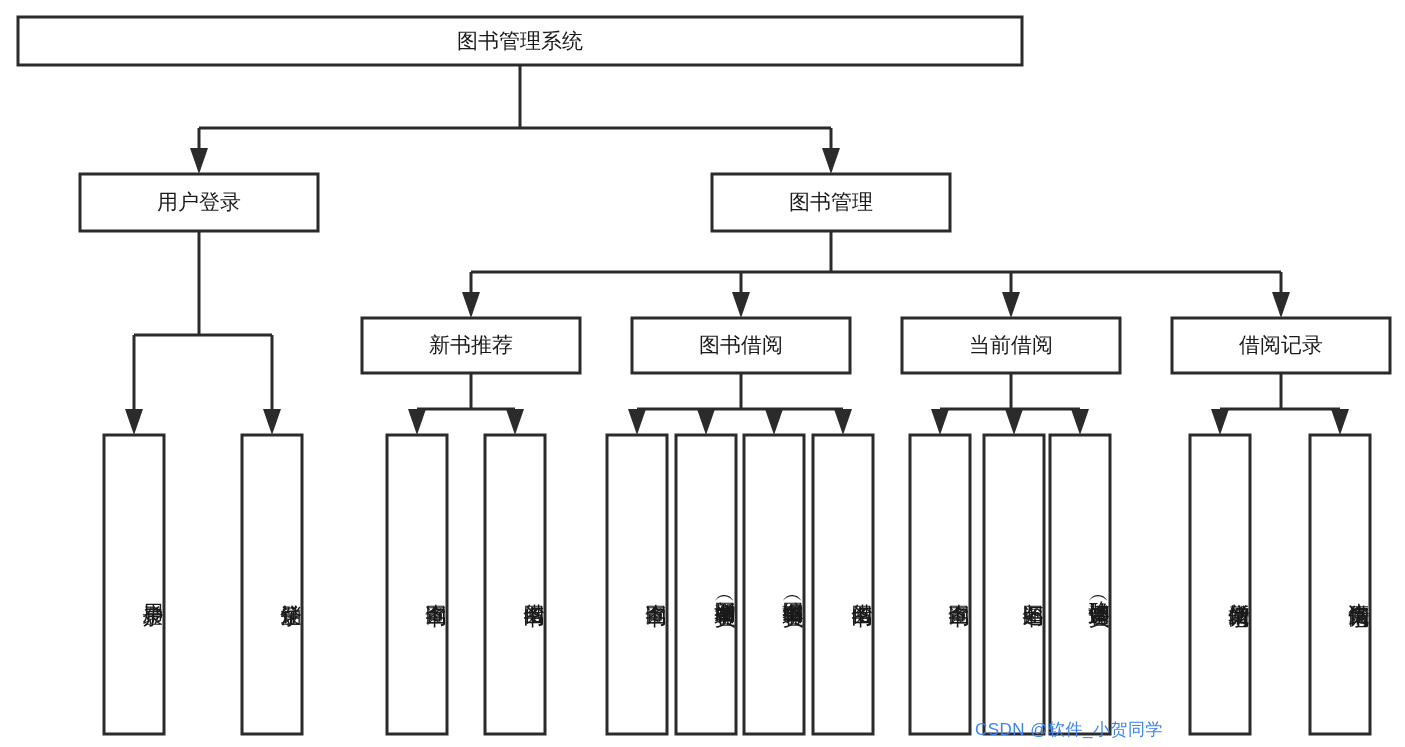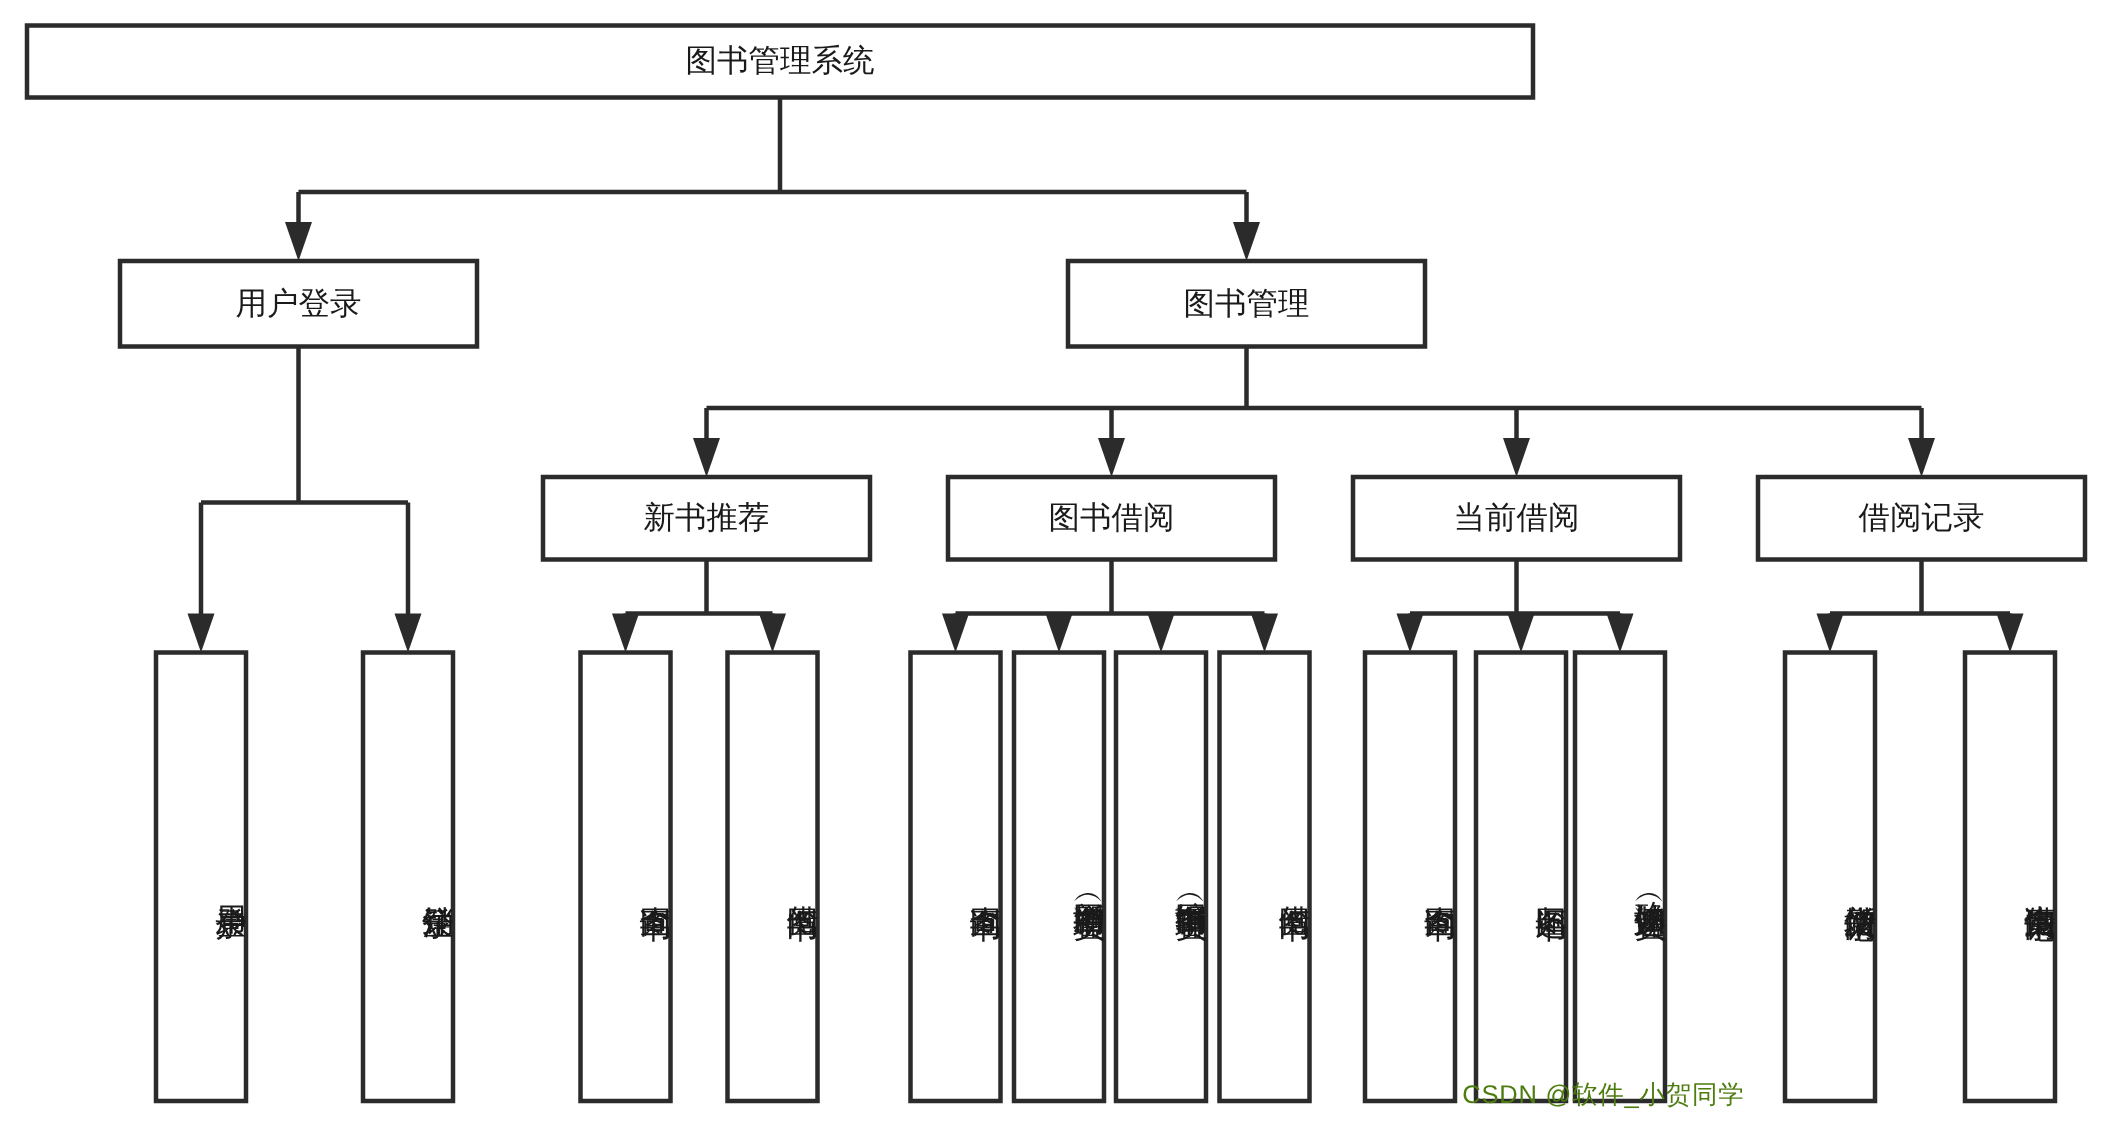--- a/index.html
+++ b/index.html
@@ -62,21 +62,21 @@
     justify-content: center;
     white-space: nowrap;
     pointer-events: none;
   }
   .watermark {
     position: absolute;
     right: 8px;
     bottom: 6px;
     font-family: "Liberation Sans", "DejaVu Sans", sans-serif;
     font-size: 17px;
-    color: #4d7c0f;
+    color: #3b82f6;
     letter-spacing: 0.5px;
     white-space: nowrap;
   }
 </style>
 </head>
 <body>
 
 <div id="diagram-root">
 
   <svg class="diagram-canvas" viewBox="0 0 1405 747">

